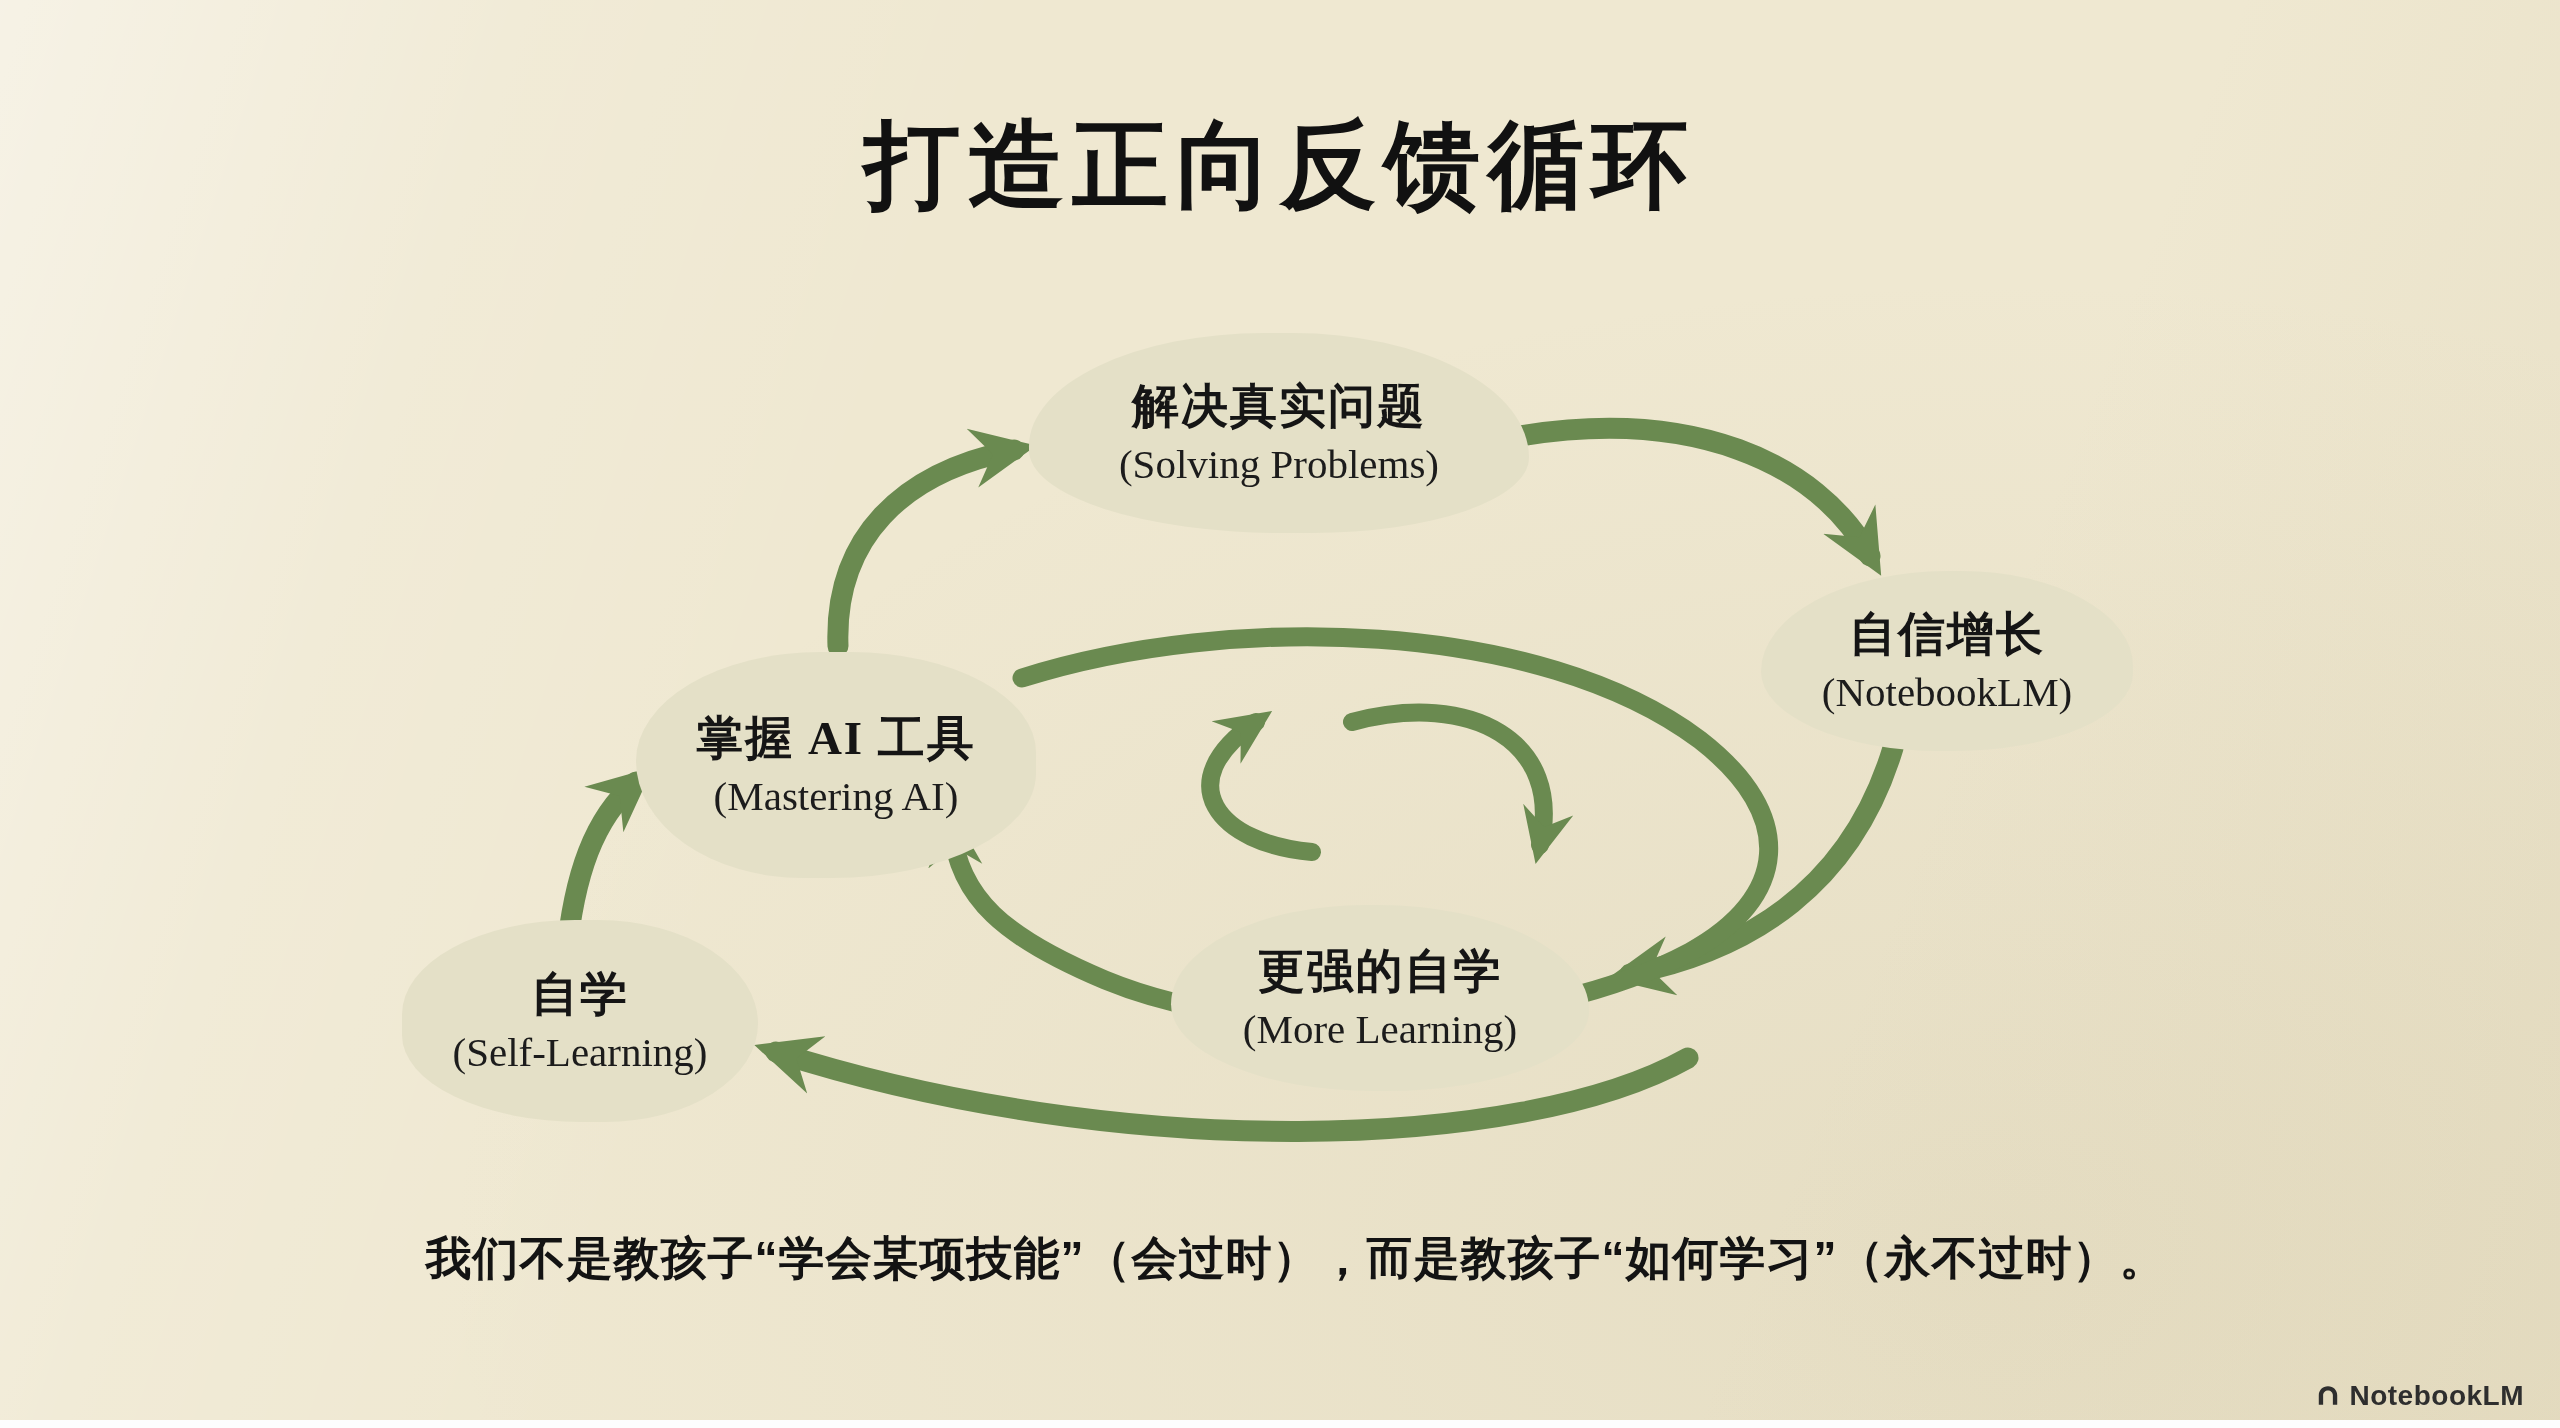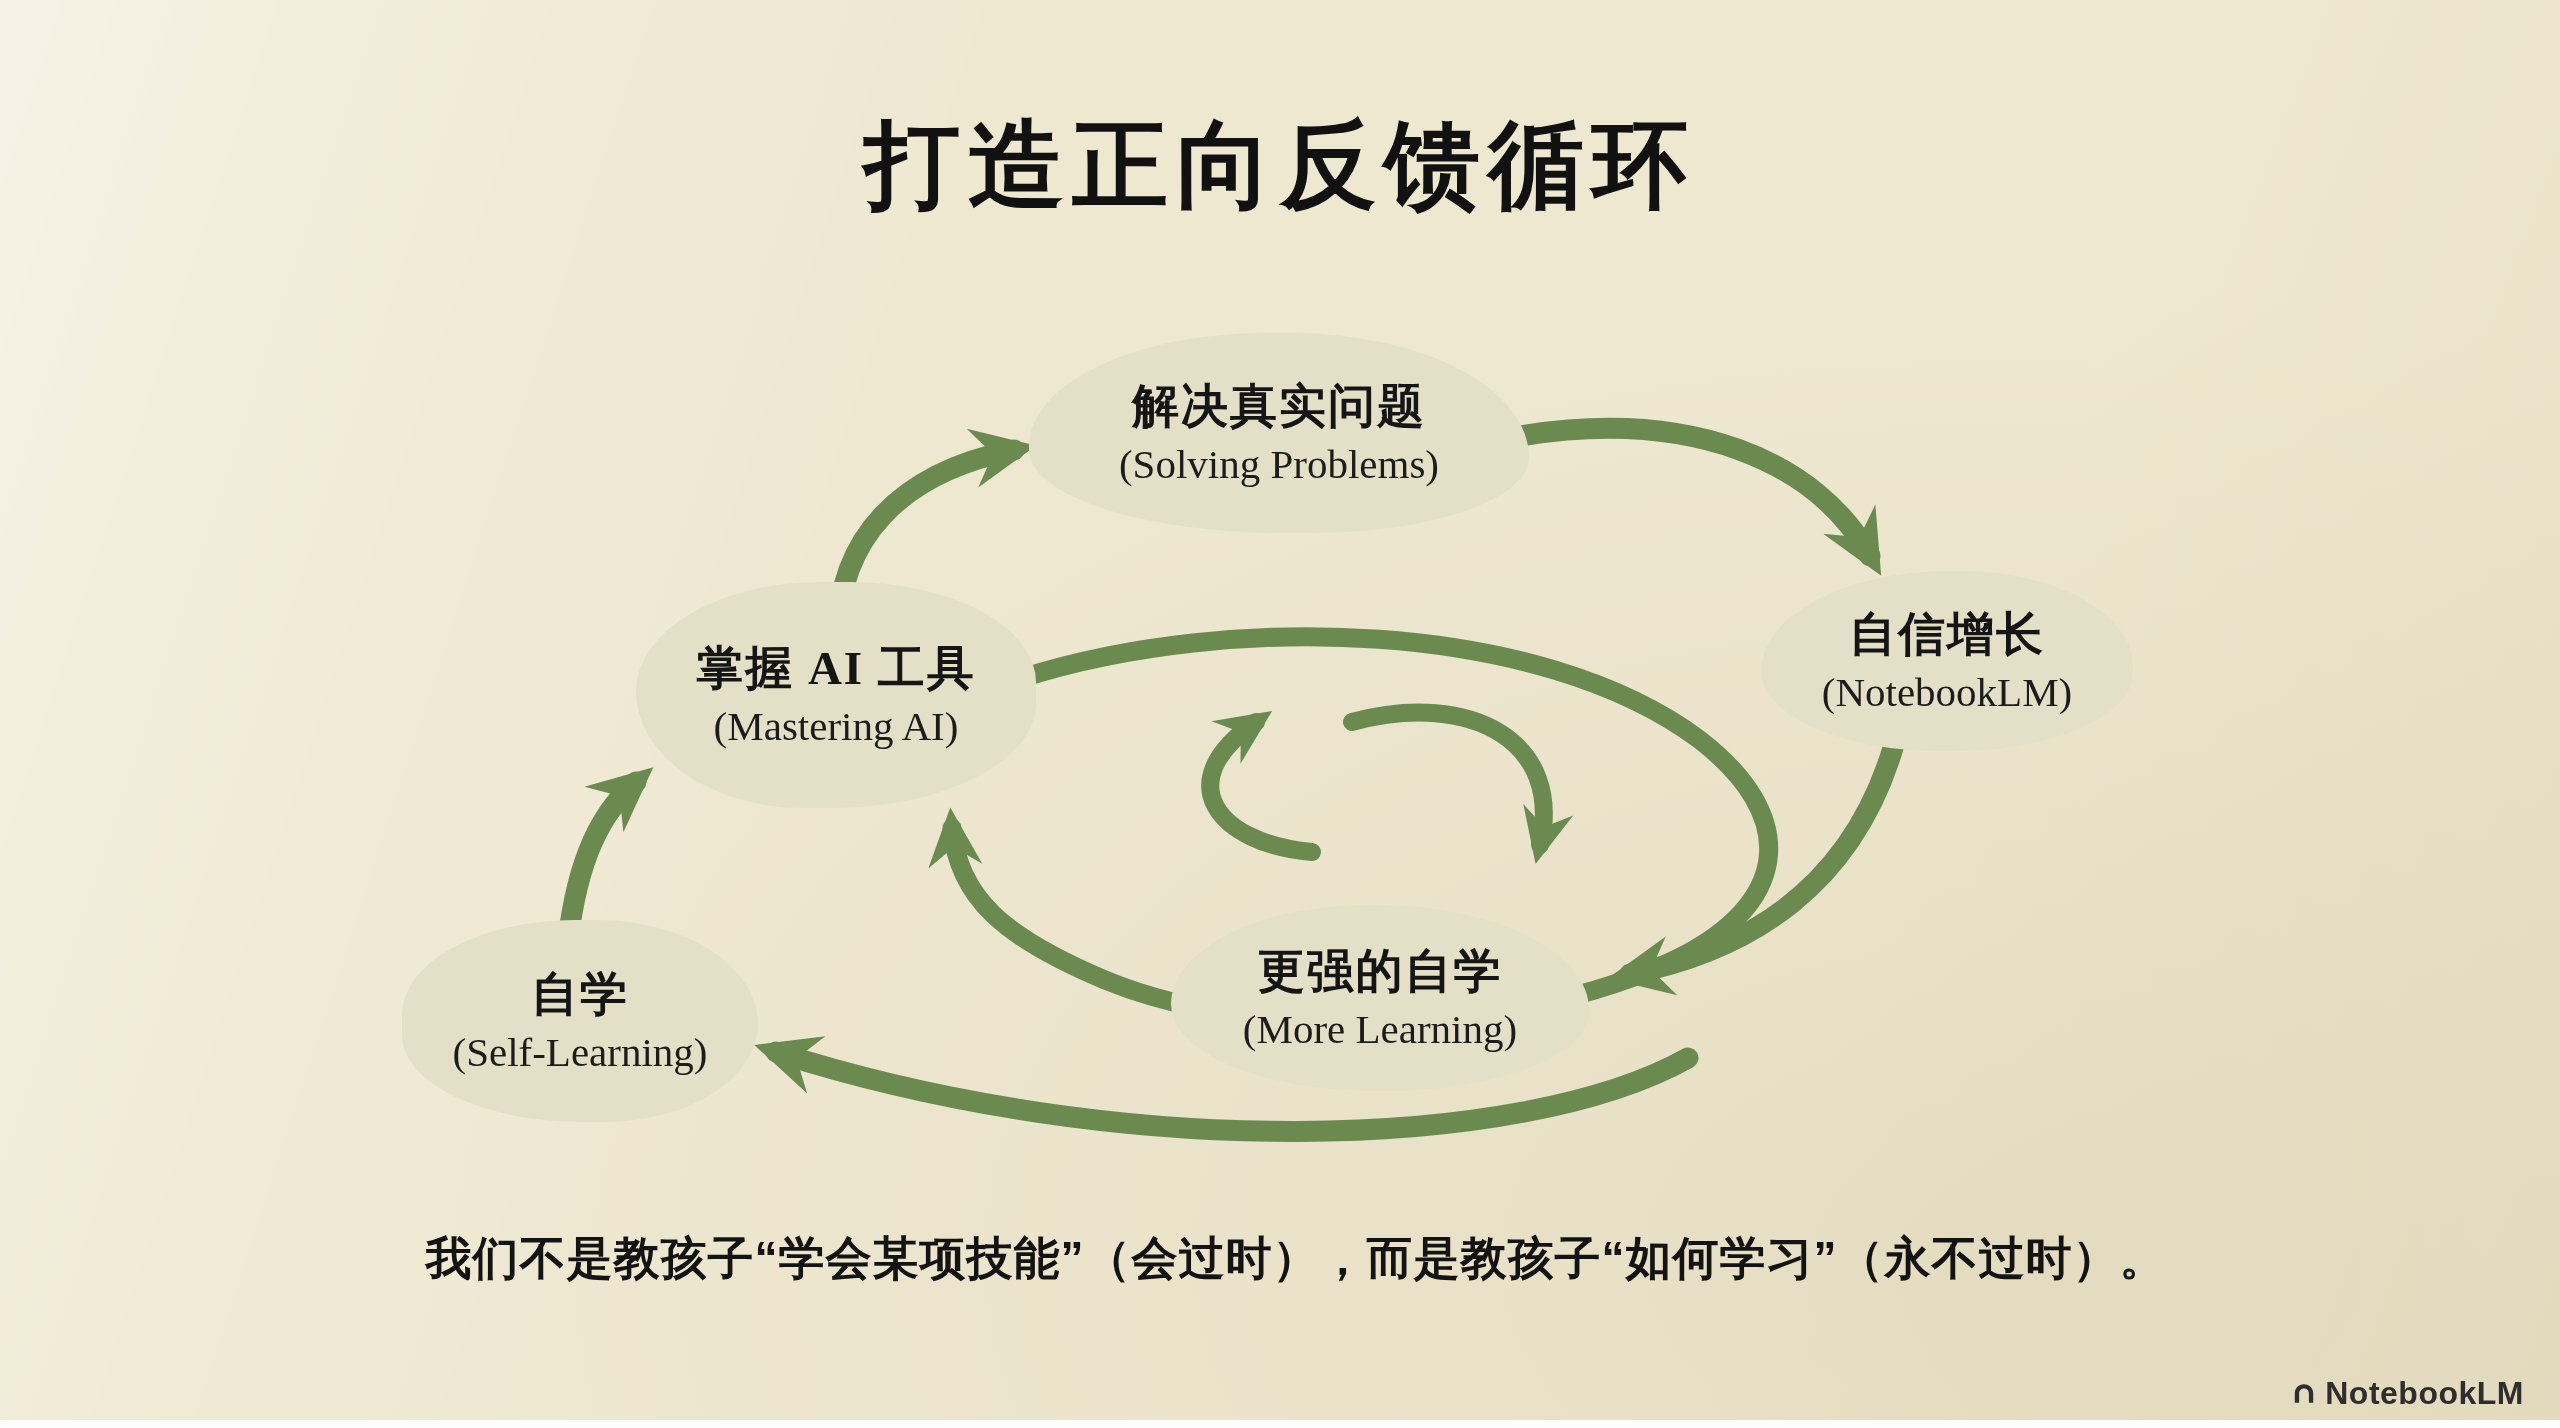--- a/index.html
+++ b/index.html
@@ -54,42 +54,42 @@
     font-family:"Liberation Serif","DejaVu Serif",serif;
     font-size:47px;font-weight:600;color:#151515;line-height:1.35;
     letter-spacing:2px;
   }
   .node .en{
     font-family:"Liberation Serif","DejaVu Serif",serif;
     font-size:41px;font-weight:400;color:#1c1c1c;line-height:1.3;
   }
   .node-solving{left:1279px;top:433px;width:500px;height:200px;border-radius:50% 50% 46% 54%/60% 66% 40% 44%;}
   .node-confidence{left:1947px;top:661px;width:372px;height:180px;border-radius:52% 48% 50% 50%/58% 55% 45% 46%;}
-  .node-mastering{left:836px;top:695px;width:400px;height:226px;border-radius:50% 50% 55% 45%/52% 48% 50% 56%;}
+  .node-mastering{left:836px;top:765px;width:400px;height:226px;border-radius:50% 50% 55% 45%/52% 48% 50% 56%;}
   .node-more{left:1380px;top:998px;width:418px;height:186px;border-radius:48% 52% 50% 50%/55% 58% 44% 48%;}
   .node-self{left:580px;top:1021px;width:356px;height:202px;border-radius:52% 48% 46% 54%/50% 55% 52% 46%;}
   .footer{
     position:absolute;
     top:1228px;left:0;right:0;
     text-align:center;
     font-size:46px;
     font-weight:700;
     color:#131313;
     letter-spacing:1px;
     font-family:"Liberation Sans","DejaVu Sans",sans-serif;
     padding-left:32px;
   }
   .watermark{
     position:absolute;
     right:36px;bottom:16px;
     display:flex;align-items:center;gap:8px;
     color:#2e2e2e;
   }
   .watermark .wm-label{
-    font-size:32px;font-weight:700;letter-spacing:.5px;
+    font-size:28px;font-weight:700;letter-spacing:.5px;
   }
   .watermark svg{display:block;}
   .bottom-strip{
     position:absolute;left:0;right:0;bottom:0;height:8px;
     background:#fdfdfd;
   }
 </style>
 </head>
 <body>
 

